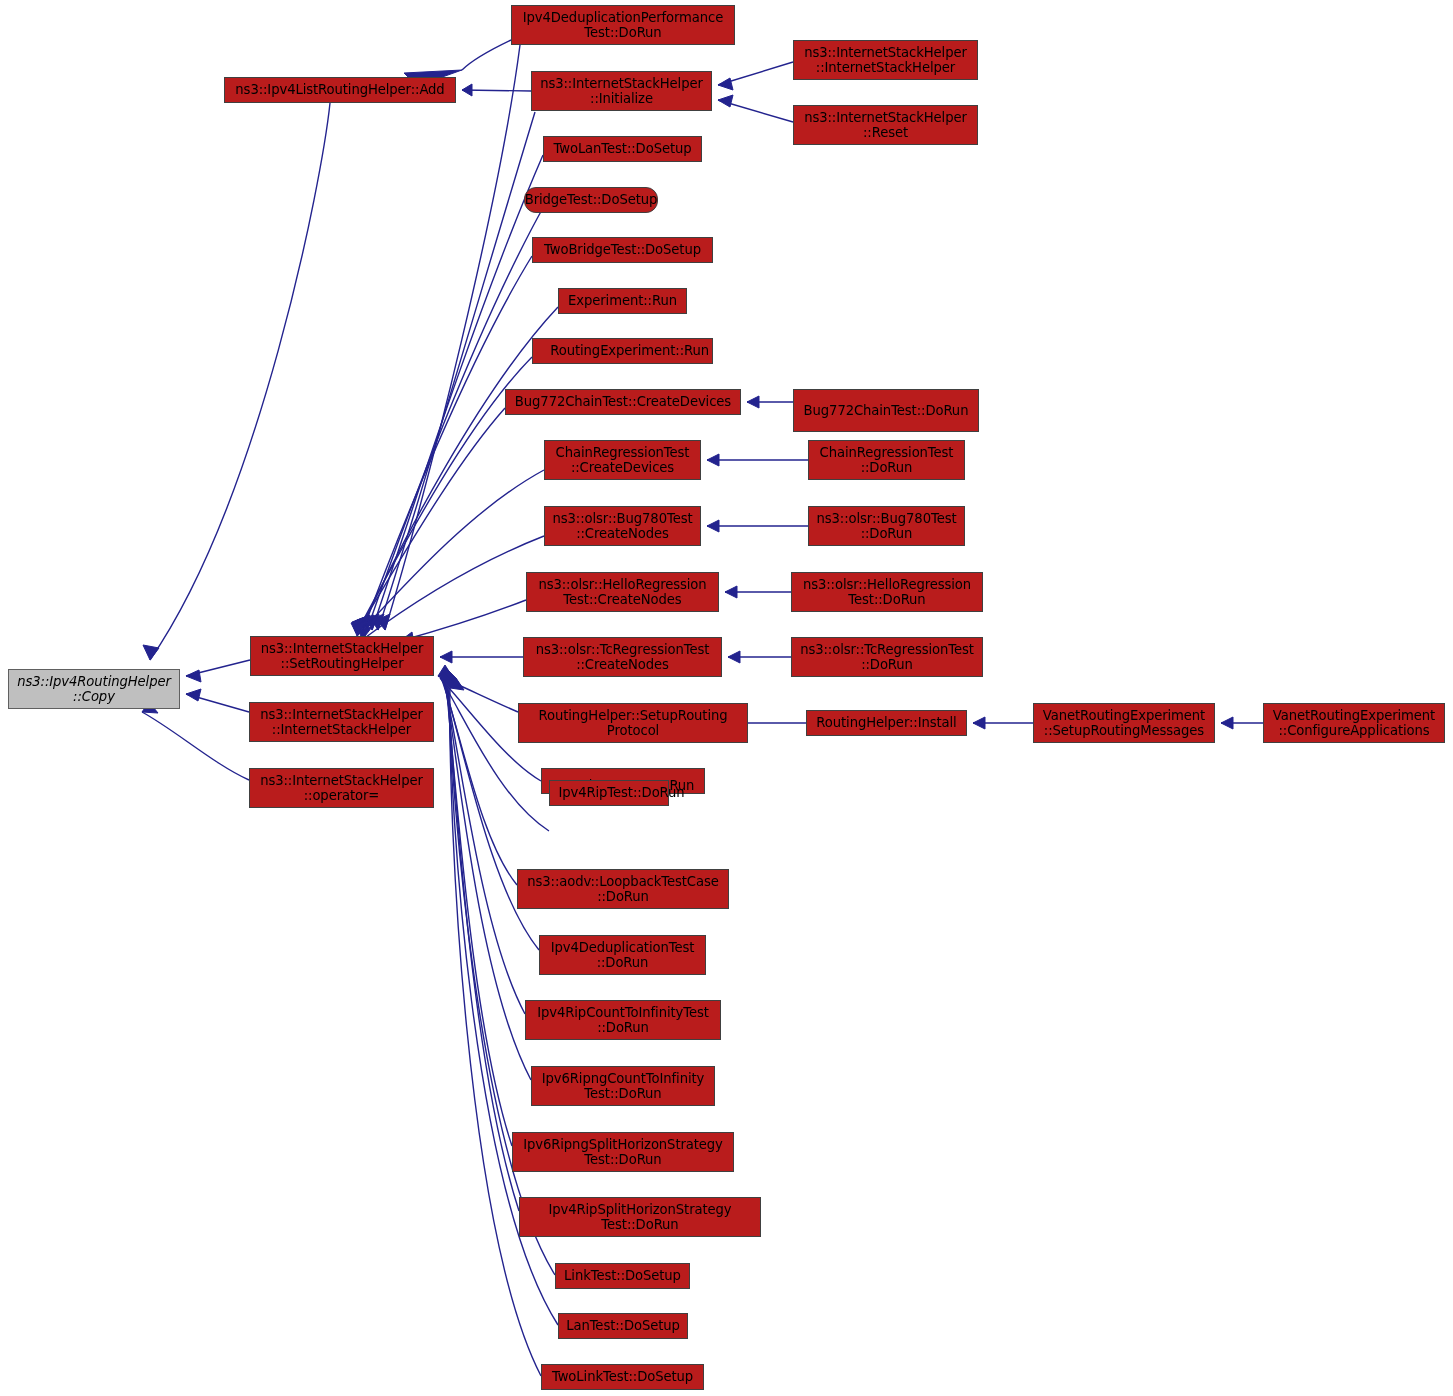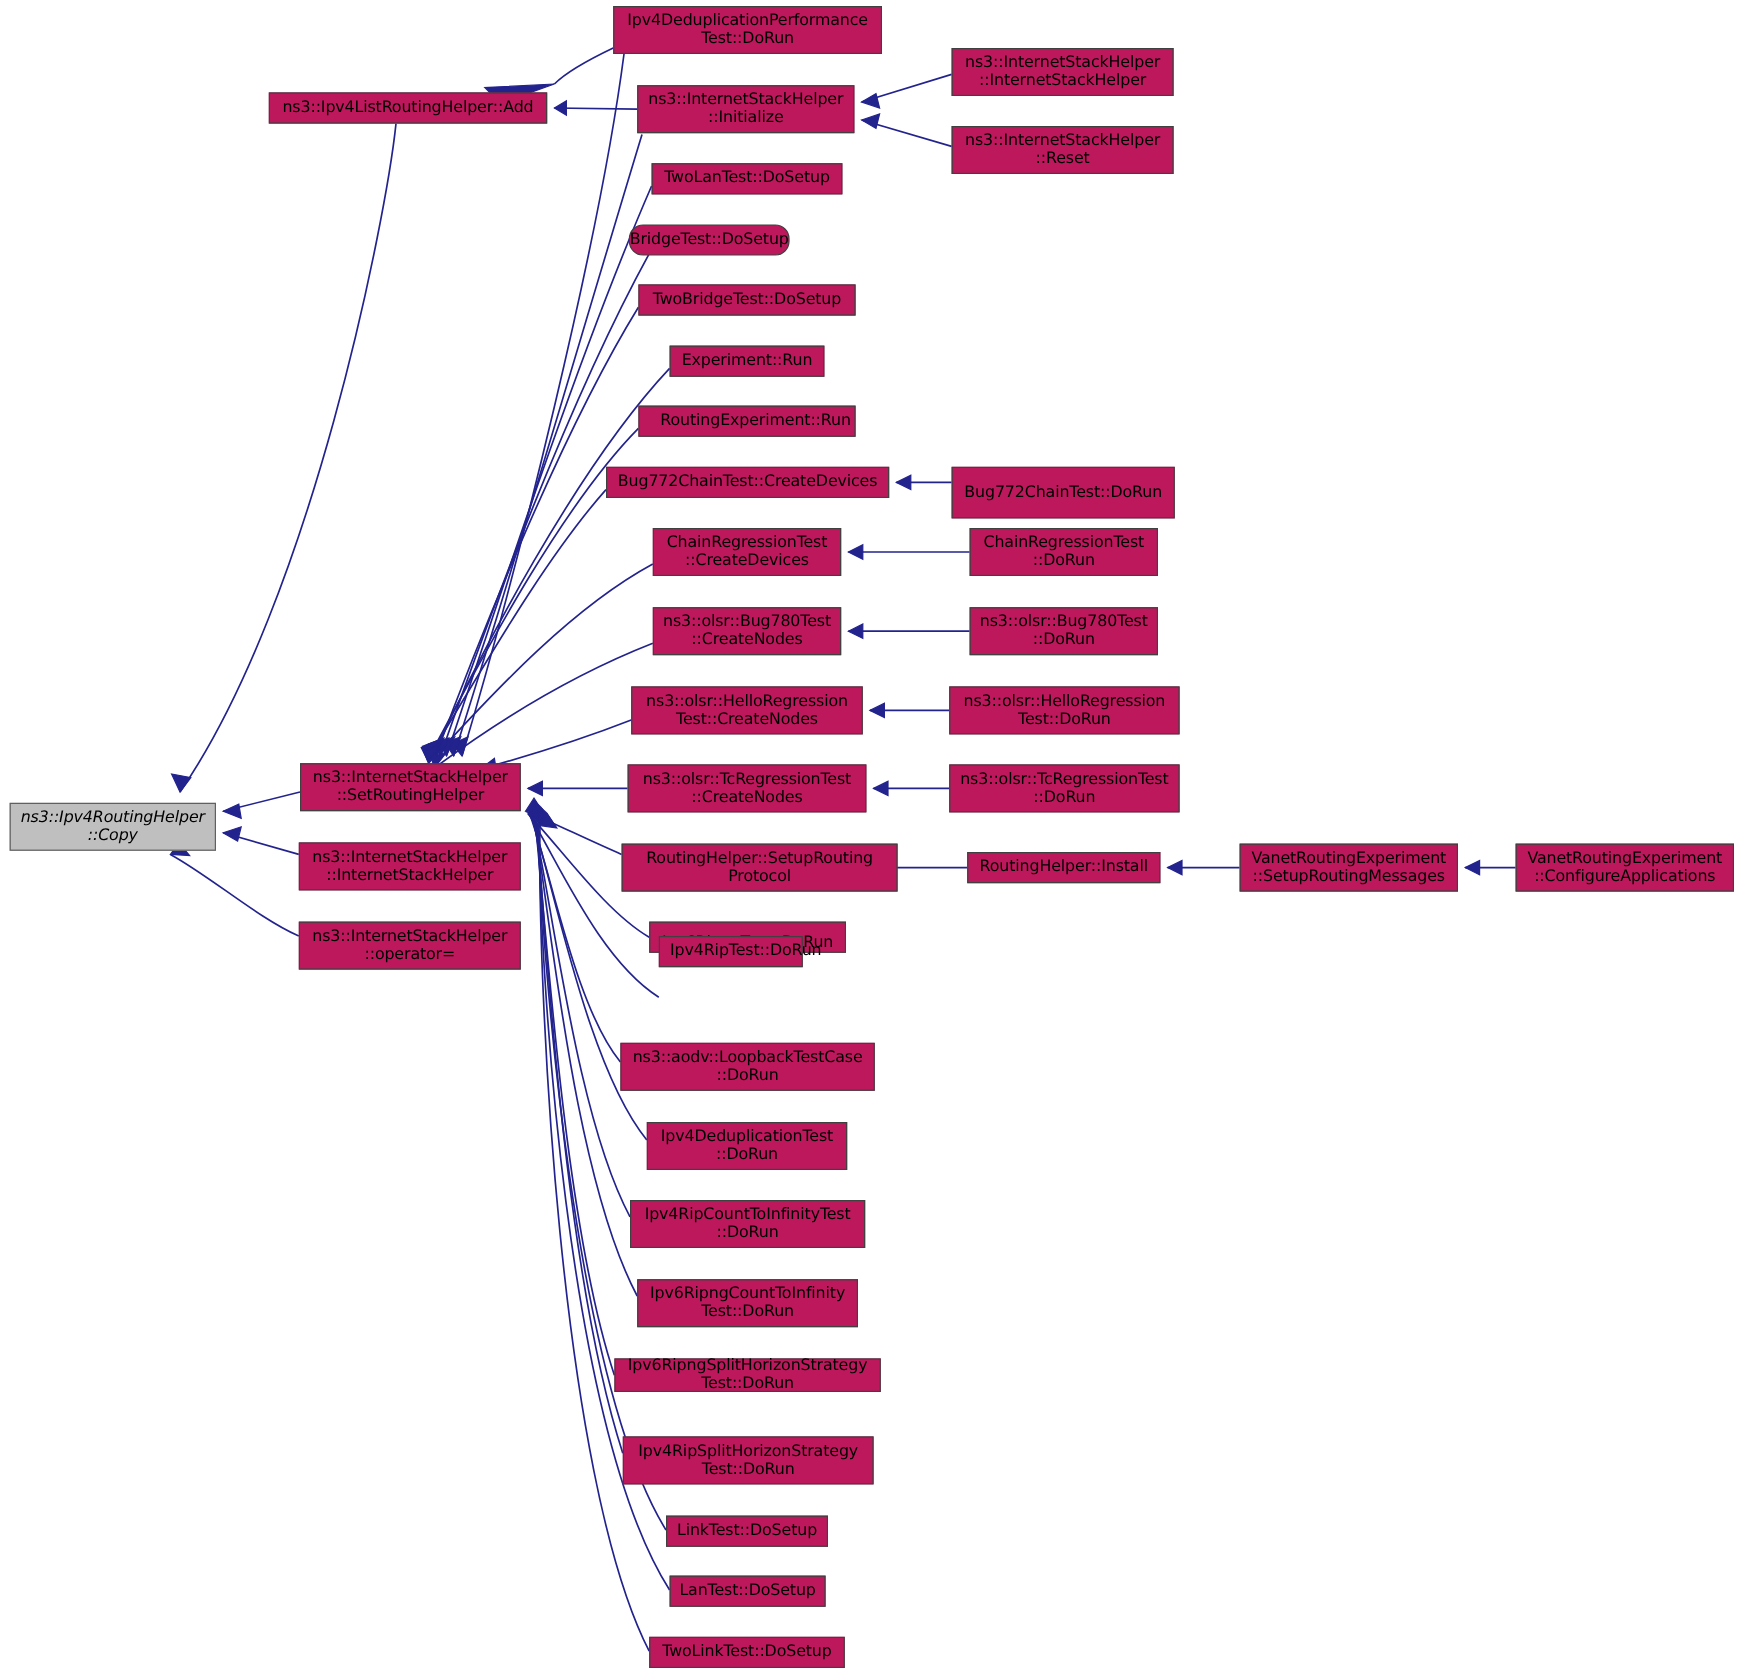--- a/index.html
+++ b/index.html
@@ -21,21 +21,21 @@
     position: absolute;
     left: 0;
     top: 0;
     width: 1453px;
     height: 1396px;
     pointer-events: none;
   }
   .node {
     position: absolute;
     box-sizing: border-box;
-    background: #be185d;
+    background: #b91c1c;
     border: 1px solid #404040;
     display: flex;
     align-items: center;
     justify-content: center;
     text-align: center;
     color: #000000;
     font-size: 13.2px;
     line-height: 15.5px;
     letter-spacing: -0.1px;
     white-space: pre-line;
@@ -187,22 +187,22 @@
       <div class="node" style="left: 541px; top: 768px; width: 164px; height: 26px; align-items: flex-end;"><span>Ipv6RipngTest::DoRun</span></div>
       <div class="node" style="left: 549px; top: 780px; width: 120px; height: 26px; padding-left: 28px;"><span>Ipv4RipTest::DoRun</span></div>
       <div class="node" style="left: 517px; top: 869px; width: 212px; height: 40px;"><span>ns3::aodv::LoopbackTestCase
 ::DoRun</span></div>
       <div class="node" style="left: 539px; top: 935px; width: 167px; height: 40px;"><span>Ipv4DeduplicationTest
 ::DoRun</span></div>
       <div class="node" style="left: 525px; top: 1000px; width: 196px; height: 40px;"><span>Ipv4RipCountToInfinityTest
 ::DoRun</span></div>
       <div class="node" style="left: 531px; top: 1066px; width: 184px; height: 40px;"><span>Ipv6RipngCountToInfinity
 Test::DoRun</span></div>
-      <div class="node" style="left: 512px; top: 1132px; width: 222px; height: 28px;"><span>Ipv6RipngSplitHorizonStrategy
-Test::DoRun</span></div>
-      <div class="node" style="left: 519px; top: 1197px; width: 209px; height: 40px;"><span>Ipv4RipSplitHorizonStrategy
+      <div class="node" style="left: 512px; top: 1132px; width: 222px; height: 40px;"><span>Ipv6RipngSplitHorizonStrategy
+Test::DoRun</span></div>
+      <div class="node" style="left: 519px; top: 1197px; width: 242px; height: 40px;"><span>Ipv4RipSplitHorizonStrategy
 Test::DoRun</span></div>
       <div class="node" style="left: 555px; top: 1263px; width: 135px; height: 26px;"><span>LinkTest::DoSetup</span></div>
       <div class="node" style="left: 558px; top: 1313px; width: 130px; height: 26px;"><span>LanTest::DoSetup</span></div>
       <div class="node" style="left: 541px; top: 1364px; width: 163px; height: 26px;"><span>TwoLinkTest::DoSetup</span></div>
     </div>
 
 </div>
 
 </body></html>

